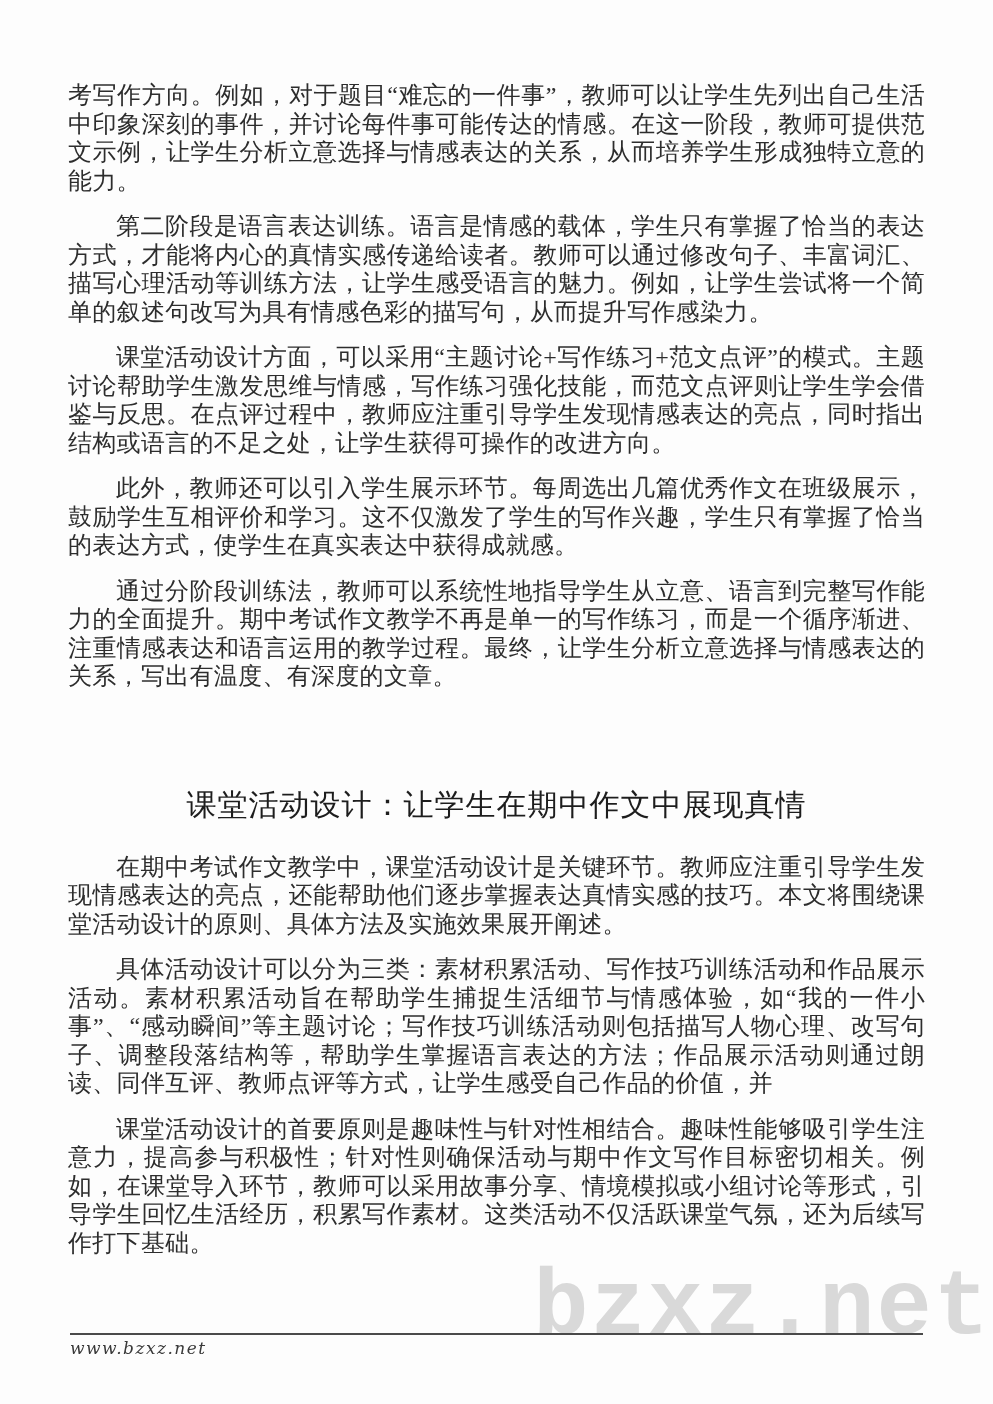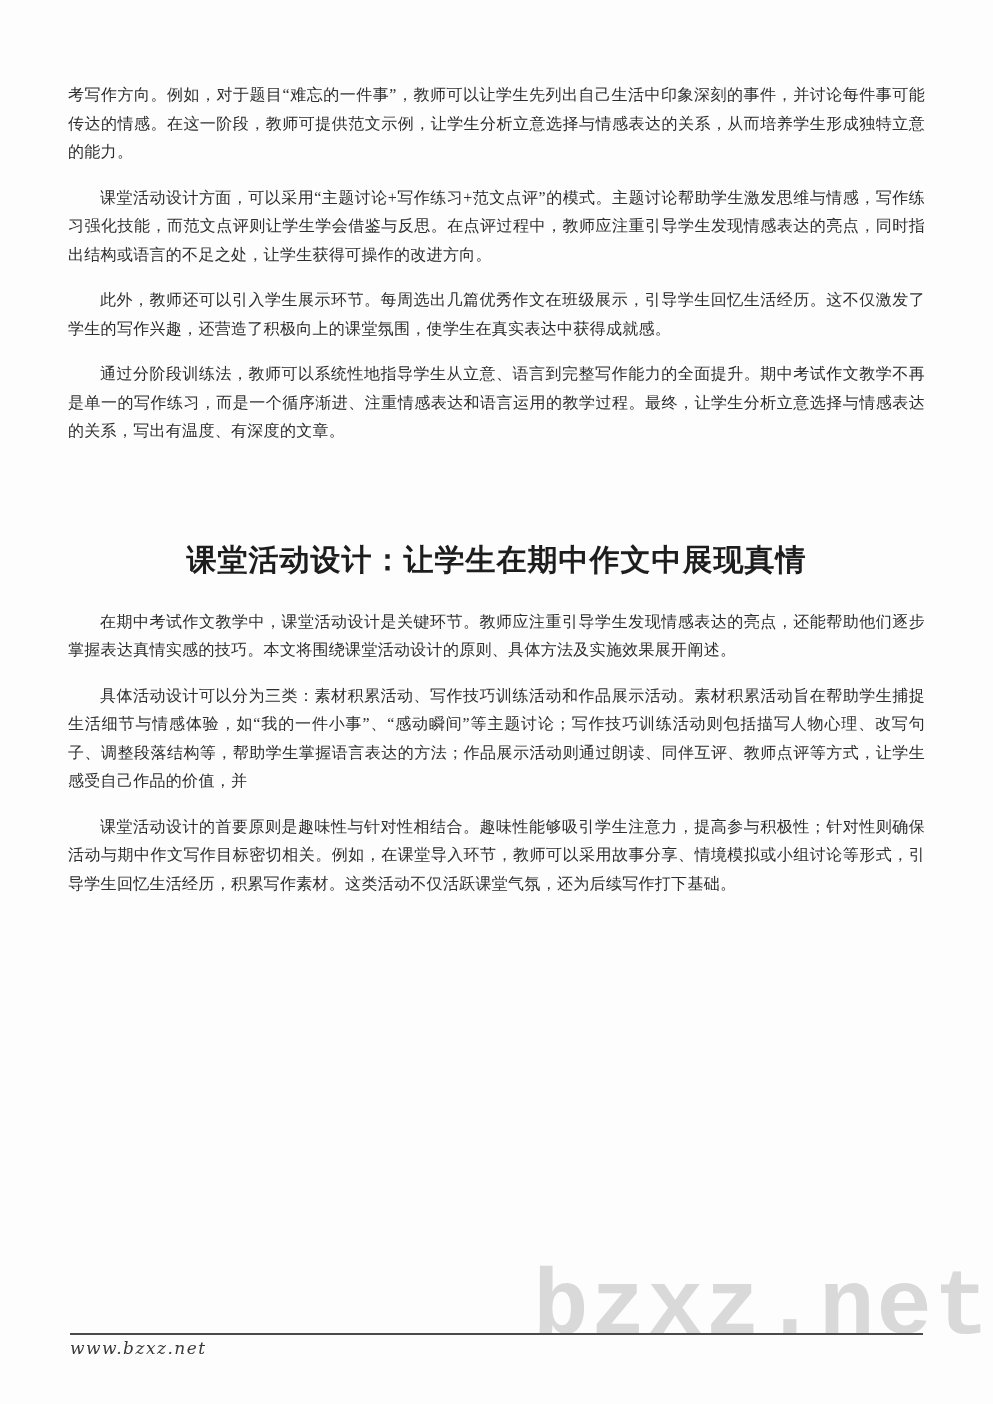--- a/index.html
+++ b/index.html
@@ -27,32 +27,32 @@
   }
   .content {
     position: absolute;
     left: 68px;
     right: 68px;
     top: 81px;
     z-index: 1;
   }
   .para {
     margin: 0 0 17px 0;
-    font-size: 16px;
+    font-size: 24px;
     line-height: 28.5px;
     text-align: justify;
     text-indent: 2em;
     letter-spacing: 0.3px;
   }
   .para.no-indent { text-indent: 0; }
   .section-title {
     margin: 94px 0 27px 0;
     font-family: "Liberation Sans", "DejaVu Sans", sans-serif;
     font-size: 30px;
-    font-weight: bold;
+    font-weight: normal;
     text-align: center;
     letter-spacing: 1px;
     color: #1d1d1d;
   }
   .footer {
     position: absolute;
     left: 70px;
     right: 70px;
     top: 1333px;
     z-index: 2;
@@ -74,22 +74,23 @@
 </head>
 <body>
 
 <div class="page">
 
   <div class="watermark">bzxz.net</div>
 
   <div class="content">
 
     <p class="para no-indent">考写作方向。例如，对于题目“难忘的一件事”，教师可以让学生先列出自己生活中印象深刻的事件，并讨论每件事可能传达的情感。在这一阶段，教师可提供范文示例，让学生分析立意选择与情感表达的关系，从而培养学生形成独特立意的能力。</p>
+    <p class="para">第二阶段是语言表达训练。语言是情感的载体，学生只有掌握了恰当的表达方式，才能将内心的真情实感传递给读者。教师可以通过修改句子、丰富词汇、描写心理活动等训练方法，让学生感受语言的魅力。例如，让学生尝试将一个简单的叙述句改写为具有情感色彩的描写句，从而提升写作感染力。</p>
     <p class="para">课堂活动设计方面，可以采用“主题讨论+写作练习+范文点评”的模式。主题讨论帮助学生激发思维与情感，写作练习强化技能，而范文点评则让学生学会借鉴与反思。在点评过程中，教师应注重引导学生发现情感表达的亮点，同时指出结构或语言的不足之处，让学生获得可操作的改进方向。</p>
-    <p class="para">此外，教师还可以引入学生展示环节。每周选出几篇优秀作文在班级展示，引导学生回忆生活经历。这不仅激发了学生的写作兴趣，还营造了积极向上的课堂氛围，使学生在真实表达中获得成就感。</p>
+    <p class="para">此外，教师还可以引入学生展示环节。每周选出几篇优秀作文在班级展示，鼓励学生互相评价和学习。这不仅激发了学生的写作兴趣，学生只有掌握了恰当的表达方式，使学生在真实表达中获得成就感。</p>
     <p class="para">通过分阶段训练法，教师可以系统性地指导学生从立意、语言到完整写作能力的全面提升。期中考试作文教学不再是单一的写作练习，而是一个循序渐进、注重情感表达和语言运用的教学过程。最终，让学生分析立意选择与情感表达的关系，写出有温度、有深度的文章。</p>
 
     <h1 class="section-title">课堂活动设计：让学生在期中作文中展现真情</h1>
 
     <p class="para">在期中考试作文教学中，课堂活动设计是关键环节。教师应注重引导学生发现情感表达的亮点，还能帮助他们逐步掌握表达真情实感的技巧。本文将围绕课堂活动设计的原则、具体方法及实施效果展开阐述。</p>
     <p class="para">具体活动设计可以分为三类：素材积累活动、写作技巧训练活动和作品展示活动。素材积累活动旨在帮助学生捕捉生活细节与情感体验，如“我的一件小事”、“感动瞬间”等主题讨论；写作技巧训练活动则包括描写人物心理、改写句子、调整段落结构等，帮助学生掌握语言表达的方法；作品展示活动则通过朗读、同伴互评、教师点评等方式，让学生感受自己作品的价值，并</p>
     <p class="para">课堂活动设计的首要原则是趣味性与针对性相结合。趣味性能够吸引学生注意力，提高参与积极性；针对性则确保活动与期中作文写作目标密切相关。例如，在课堂导入环节，教师可以采用故事分享、情境模拟或小组讨论等形式，引导学生回忆生活经历，积累写作素材。这类活动不仅活跃课堂气氛，还为后续写作打下基础。</p>
 
   </div>
 

